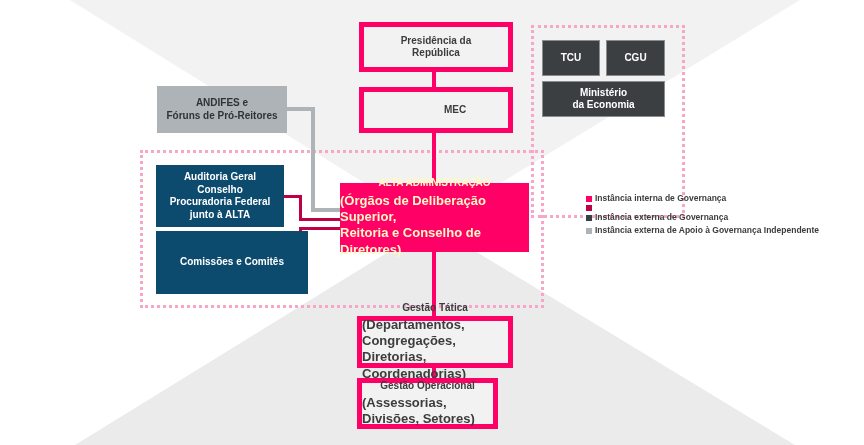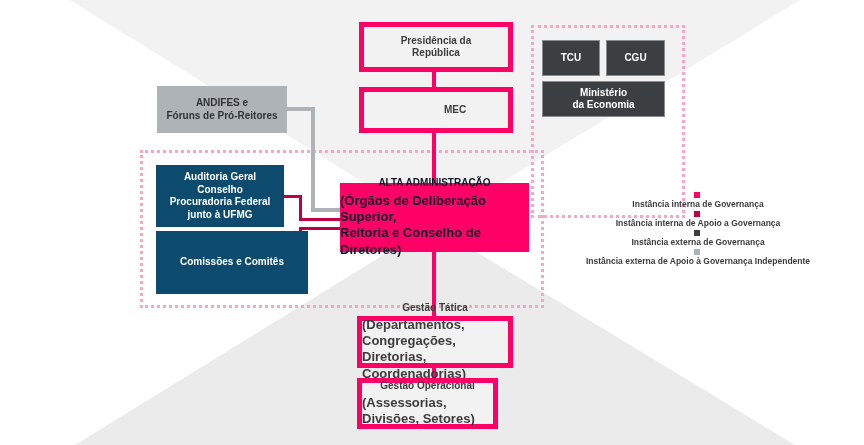--- a/index.html
+++ b/index.html
@@ -3,25 +3,25 @@
 <meta charset="utf-8">
 <style>
   html, body { margin:0; padding:0; }
   body { width:864px; height:445px; position:relative; overflow:hidden; background:#ffffff; font-family:"Liberation Sans", sans-serif; }
   .bg { position:absolute; left:0; top:0; width:864px; height:445px; }
   .box { position:absolute; box-sizing:border-box; display:flex; flex-direction:column; align-items:center; justify-content:center; font-family:"Liberation Sans", sans-serif; font-weight:bold; line-height:1.25; }
   .pink-outline { border:5px solid #ff0066; background:#f2f2f2; color:#3c3c3c; }
   .gray { background:#aeb3b8; color:#2f3338; }
   .dark { background:#3c3f42; color:#ffffff; border:1px solid #8a8d90; }
   .crimson { background:#0c4a6e; color:#ffffff; }
-  .hot { background:#ff0066; color:#0f172a; }
+  .hot { background:#ff0066; color:#fef9c3; }
   .dotted { position:absolute; box-sizing:border-box; border:3px dotted #f7a6c7; }
   .line { position:absolute; }
   .legend { position:absolute; left:586px; top:192px; font-size:8.5px; color:#3c3c3c; font-weight:bold; line-height:13px; }
-  .legend-item { display:flex; align-items:center; white-space:nowrap;flex-direction:column; }
+  .legend-item { display:flex; align-items:center; white-space:nowrap; }
   .sw { width:6px; height:6px; margin-right:3px; display:inline-block; }
   .t1 { font-size:10px; }
   .t2 { font-size:13px; }
 </style>
 </head>
 <body>
 
 <svg class="bg" viewBox="0 0 864 445">
   <rect x="0" y="0" width="864" height="445" fill="#ffffff"></rect>
   <polygon points="70,0 800,0 432,225" fill="#f2f2f2"></polygon>
@@ -70,21 +70,21 @@
 
 <div class="box gray t1" style="left:157px; top:86px; width:130px; height:47px;">
   <div>ANDIFES e</div>
   <div>Fóruns de Pró-Reitores</div>
 </div>
 
 <div class="box crimson t1" style="left:156px; top:165px; width:128px; height:62px;">
   <div>Auditoria Geral</div>
   <div>Conselho</div>
   <div>Procuradoria Federal</div>
-  <div>junto à UFMG</div>
+  <div>junto à ALTA</div>
 </div>
 
 <div class="box crimson t1" style="left:156px; top:231px; width:152px; height:63px;">
   <div>Comissões e Comitês</div>
 </div>
 
 <div class="box hot" style="left:340px; top:183px; width:189px; height:69px;">
   <div class="t1" style="margin-bottom:3px;">ALTA ADMINISTRAÇÃO</div>
   <div class="t2">(Órgãos de Deliberação Superior,</div>
   <div class="t2">Reitoria e Conselho de Diretores)</div>
@@ -101,21 +101,20 @@
   <div class="t2">(Assessorias, Divisões, Setores)</div>
 </div>
 
 <div class="legend">
   <div class="legend-item">
     <span class="sw" style="background:#ff0066;"></span>
     <span>Instância interna de Governança</span>
   </div>
   <div class="legend-item">
     <span class="sw" style="background:#bf0047;"></span>
-    <span>Instância interna de Apoio a Governança</span>
   </div>
   <div class="legend-item">
     <span class="sw" style="background:#3c3f42;"></span>
     <span>Instância externa de Governança</span>
   </div>
   <div class="legend-item">
     <span class="sw" style="background:#aeb3b8;"></span>
     <span>Instância externa de Apoio à Governança Independente</span>
   </div>
 </div>

